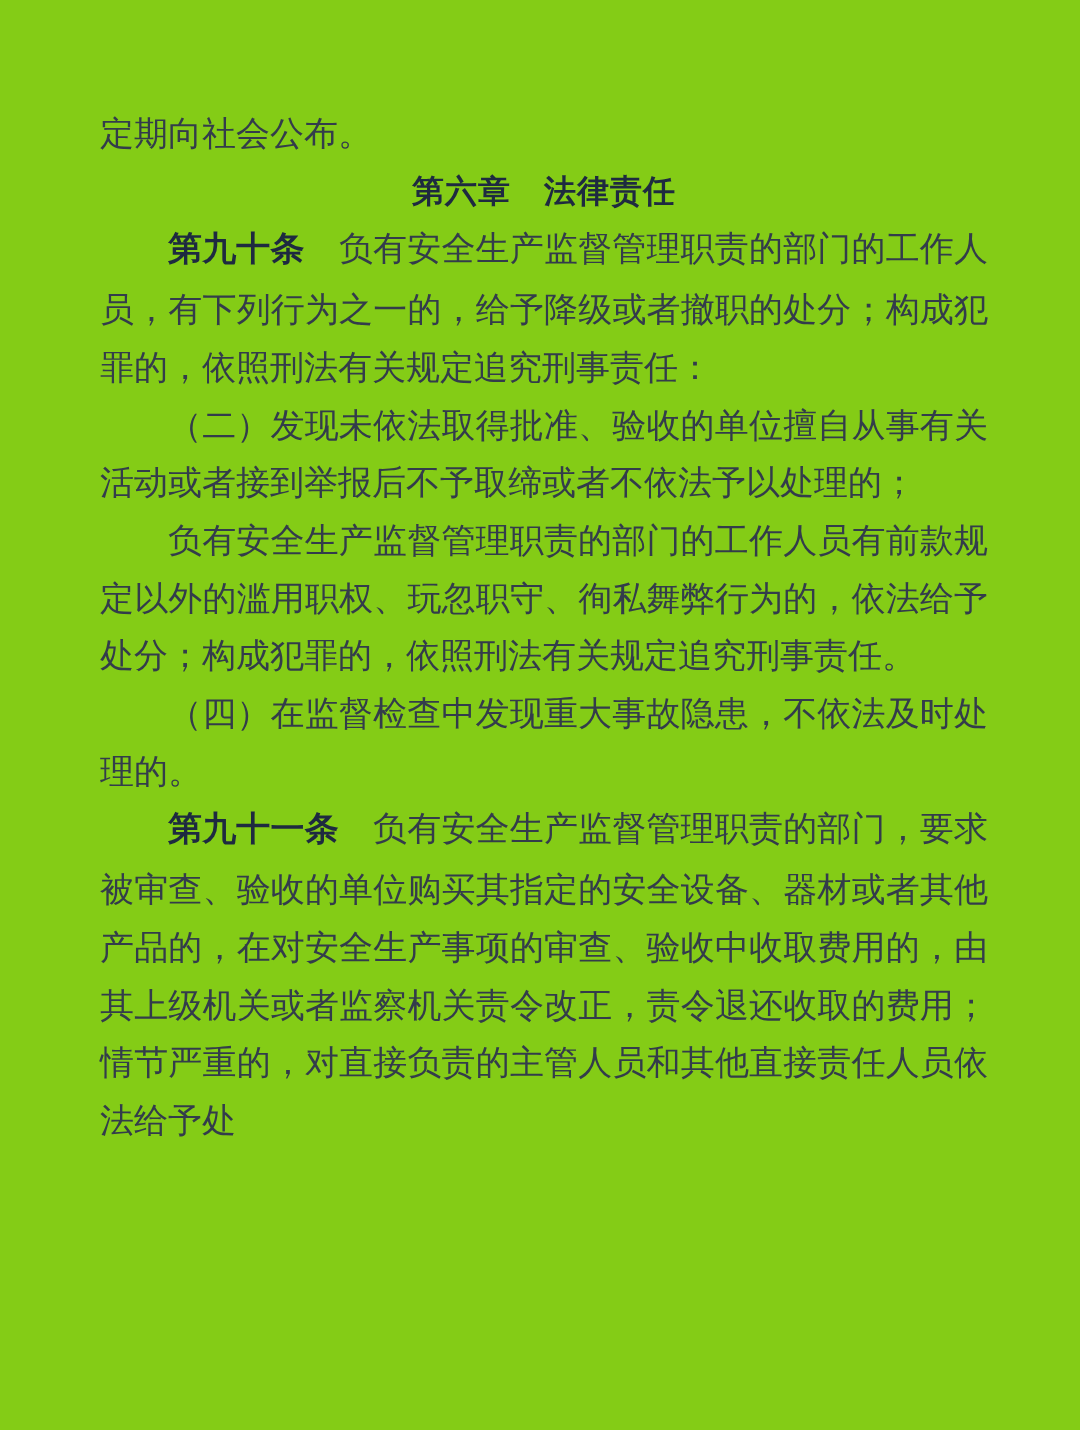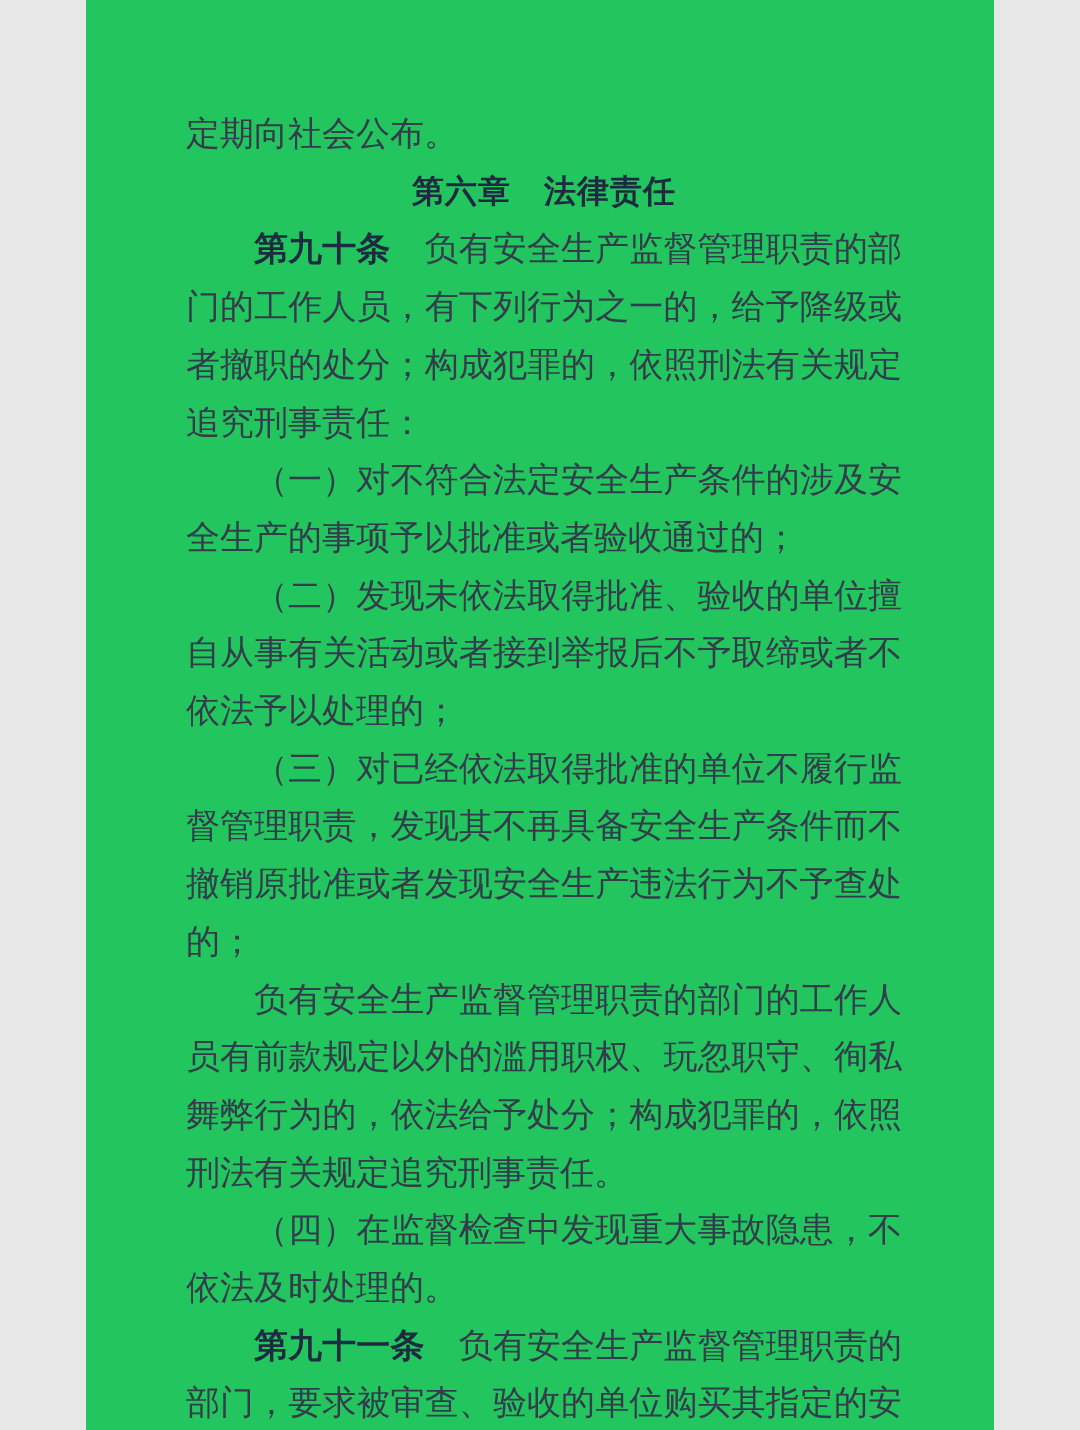--- a/index.html
+++ b/index.html
@@ -2,24 +2,24 @@
 <html><head>
 <meta charset="utf-8">
 <style>
   html, body {
     margin: 0;
     padding: 0;
     background: #e8e8e8;
   }
   .page {
     position: relative;
-    width: 908px;
+    width: 1080px;
     height: 1430px;
     margin: 0 auto;
-    background: #22c55e;
+    background: #84cc16;
     box-sizing: border-box;
     padding: 105px 92px 0 100px;
     overflow: hidden;
   }
   .textblock {
     font-family: "Liberation Serif", "DejaVu Serif", serif;
     font-size: 34px;
     line-height: 57.7px;
     color: #333c4b;
     text-align: justify;
@@ -38,42 +38,40 @@
     text-indent: 0;
     text-align: center;
     font-family: "Liberation Sans", "DejaVu Sans", sans-serif;
     font-weight: 700;
     font-size: 32px;
     line-height: 57.7px;
     color: #1e2a40;
     letter-spacing: 1px;
   }
   .article-number {
-    font-family: Liberation Serif, serif;
+    font-family: Liberation Mono, monospace;
     font-weight: 700;
     color: #1e2a40;
   }
 </style>
 </head>
 <body>
 
 <div class="page">
   <div class="textblock">
 
     <p class="intro-line">定期向社会公布。</p>
 
     <h2 class="chapter-heading">第六章　法律责任</h2>
 
     <p class="para"><span class="article-number">第九十条</span><span>　负有安全生产监督管理职责的部门的工作人员，有下列行为之一的，给予降级或者撤职的处分；构成犯罪的，依照刑法有关规定追究刑事责任：</span></p>
 
-    <p class="para"><span>（一）对不符合法定安全生产条件的涉及安全生产的事项予以批准或者验收通过的；</span></p>
 
     <p class="para"><span>（二）发现未依法取得批准、验收的单位擅自从事有关活动或者接到举报后不予取缔或者不依法予以处理的；</span></p>
 
-    <p class="para"><span>（三）对已经依法取得批准的单位不履行监督管理职责，发现其不再具备安全生产条件而不撤销原批准或者发现安全生产违法行为不予查处的；</span></p>
 
     <p class="para"><span>负有安全生产监督管理职责的部门的工作人员有前款规定以外的滥用职权、玩忽职守、徇私舞弊行为的，依法给予处分；构成犯罪的，依照刑法有关规定追究刑事责任。</span></p>
 
     <p class="para"><span>（四）在监督检查中发现重大事故隐患，不依法及时处理的。</span></p>
 
     <p class="para"><span class="article-number">第九十一条</span><span>　负有安全生产监督管理职责的部门，要求被审查、验收的单位购买其指定的安全设备、器材或者其他产品的，在对安全生产事项的审查、验收中收取费用的，由其上级机关或者监察机关责令改正，责令退还收取的费用；情节严重的，对直接负责的主管人员和其他直接责任人员依法给予处</span></p>
 
   </div>
 </div>
 

